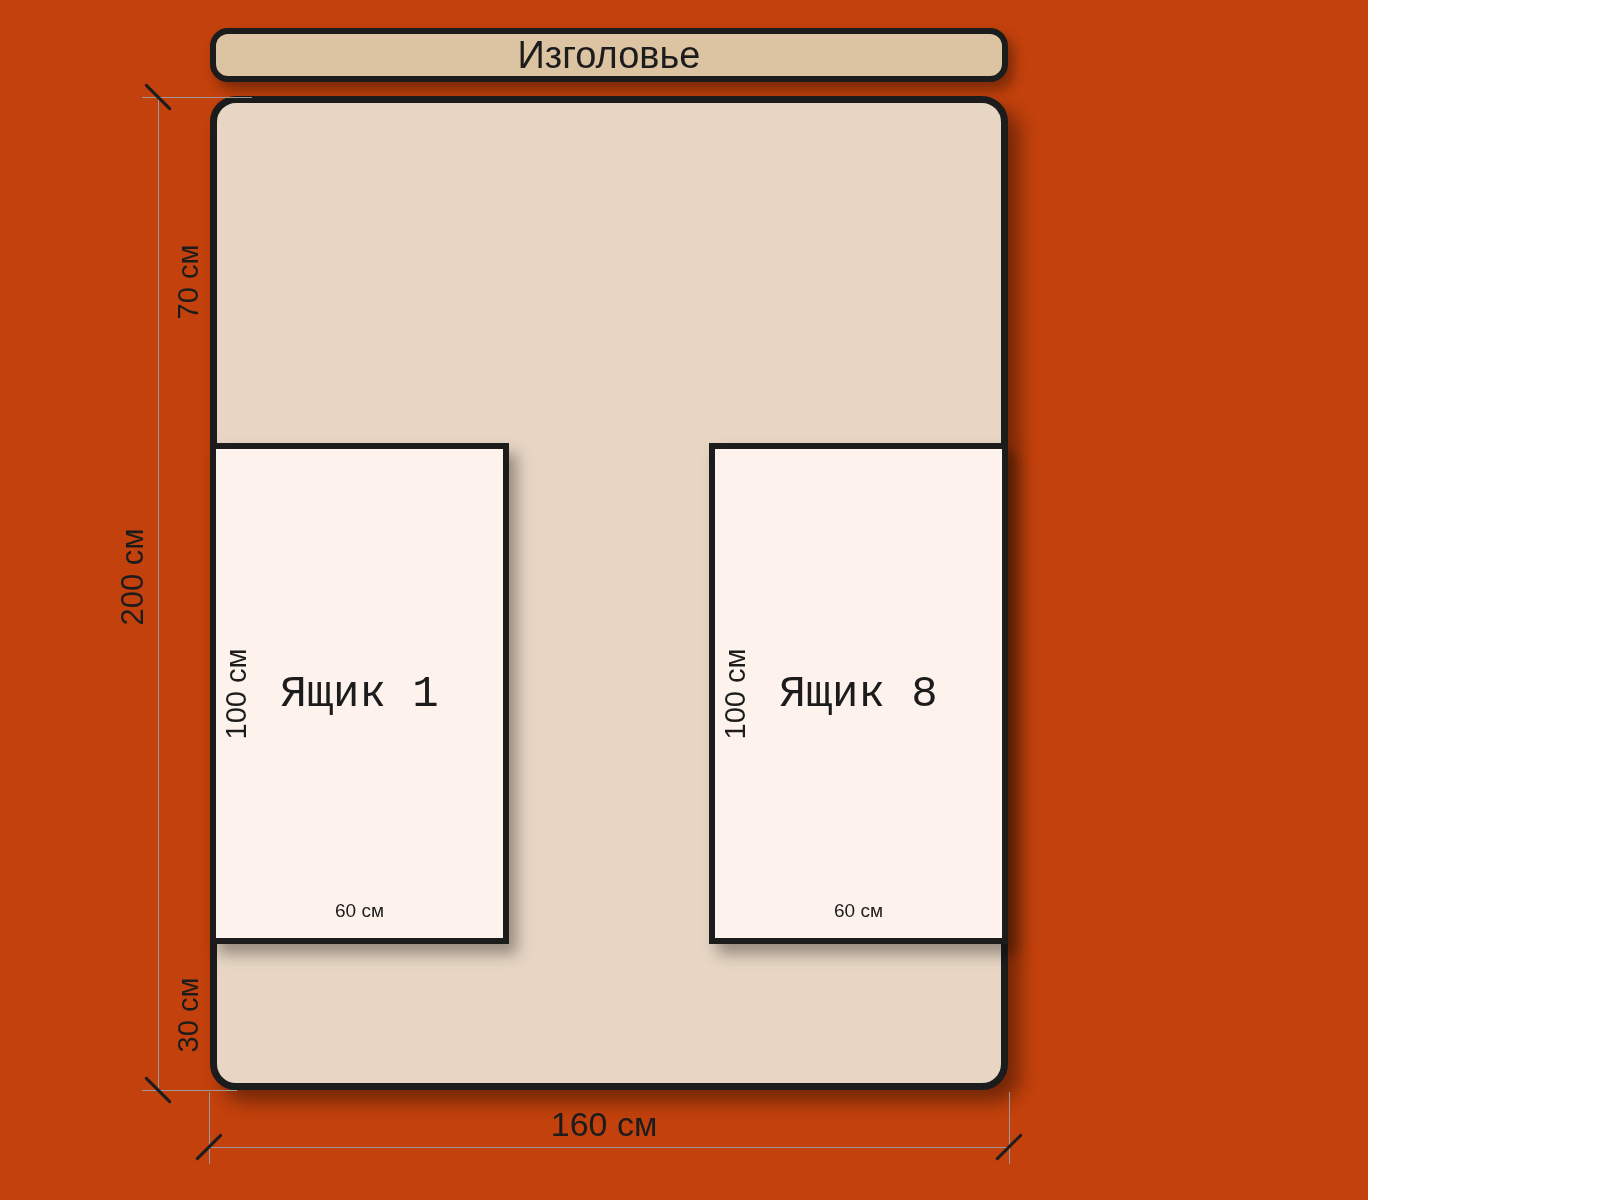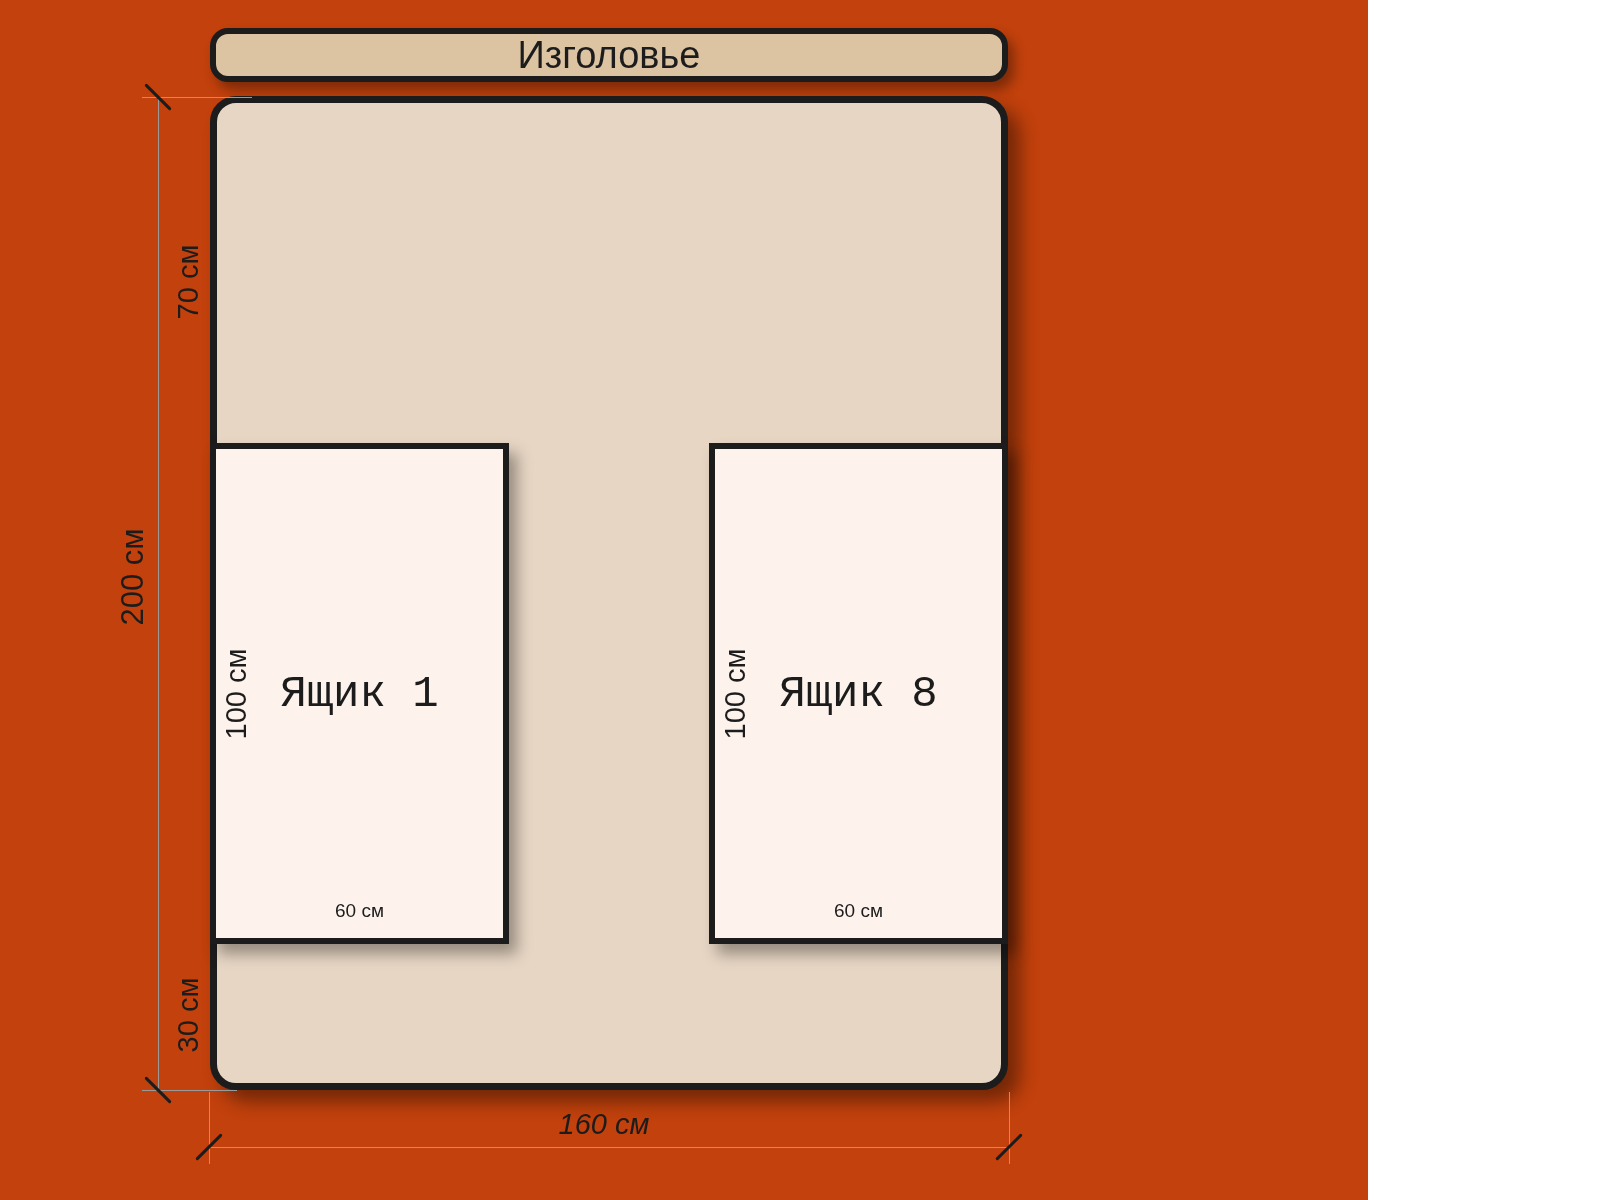--- a/index.html
+++ b/index.html
@@ -68,21 +68,21 @@
     border-radius:2px;
   }
   .tick-back { transform:translate(-50%,-50%) rotate(45deg); }   
   .tick-fwd  { transform:translate(-50%,-50%) rotate(-45deg); }  
   .vlabel {
     position:absolute; transform:translate(-50%,-50%) rotate(-90deg);
     white-space:nowrap; font-size:29px;
   }
   .hlabel {
     position:absolute; transform:translate(-50%,-50%);
-    white-space:nowrap; font-size:29px;font-style:italic;
+    white-space:nowrap; font-size:34px;
   }
   .vlabel.big { font-size:31px; }
 </style>
 </head>
 <body>
 
 <div id="canvas">
 
   <div class="abs headboard" style="background-color: rgb(220, 195, 162);">
     <span>Изголовье</span>

